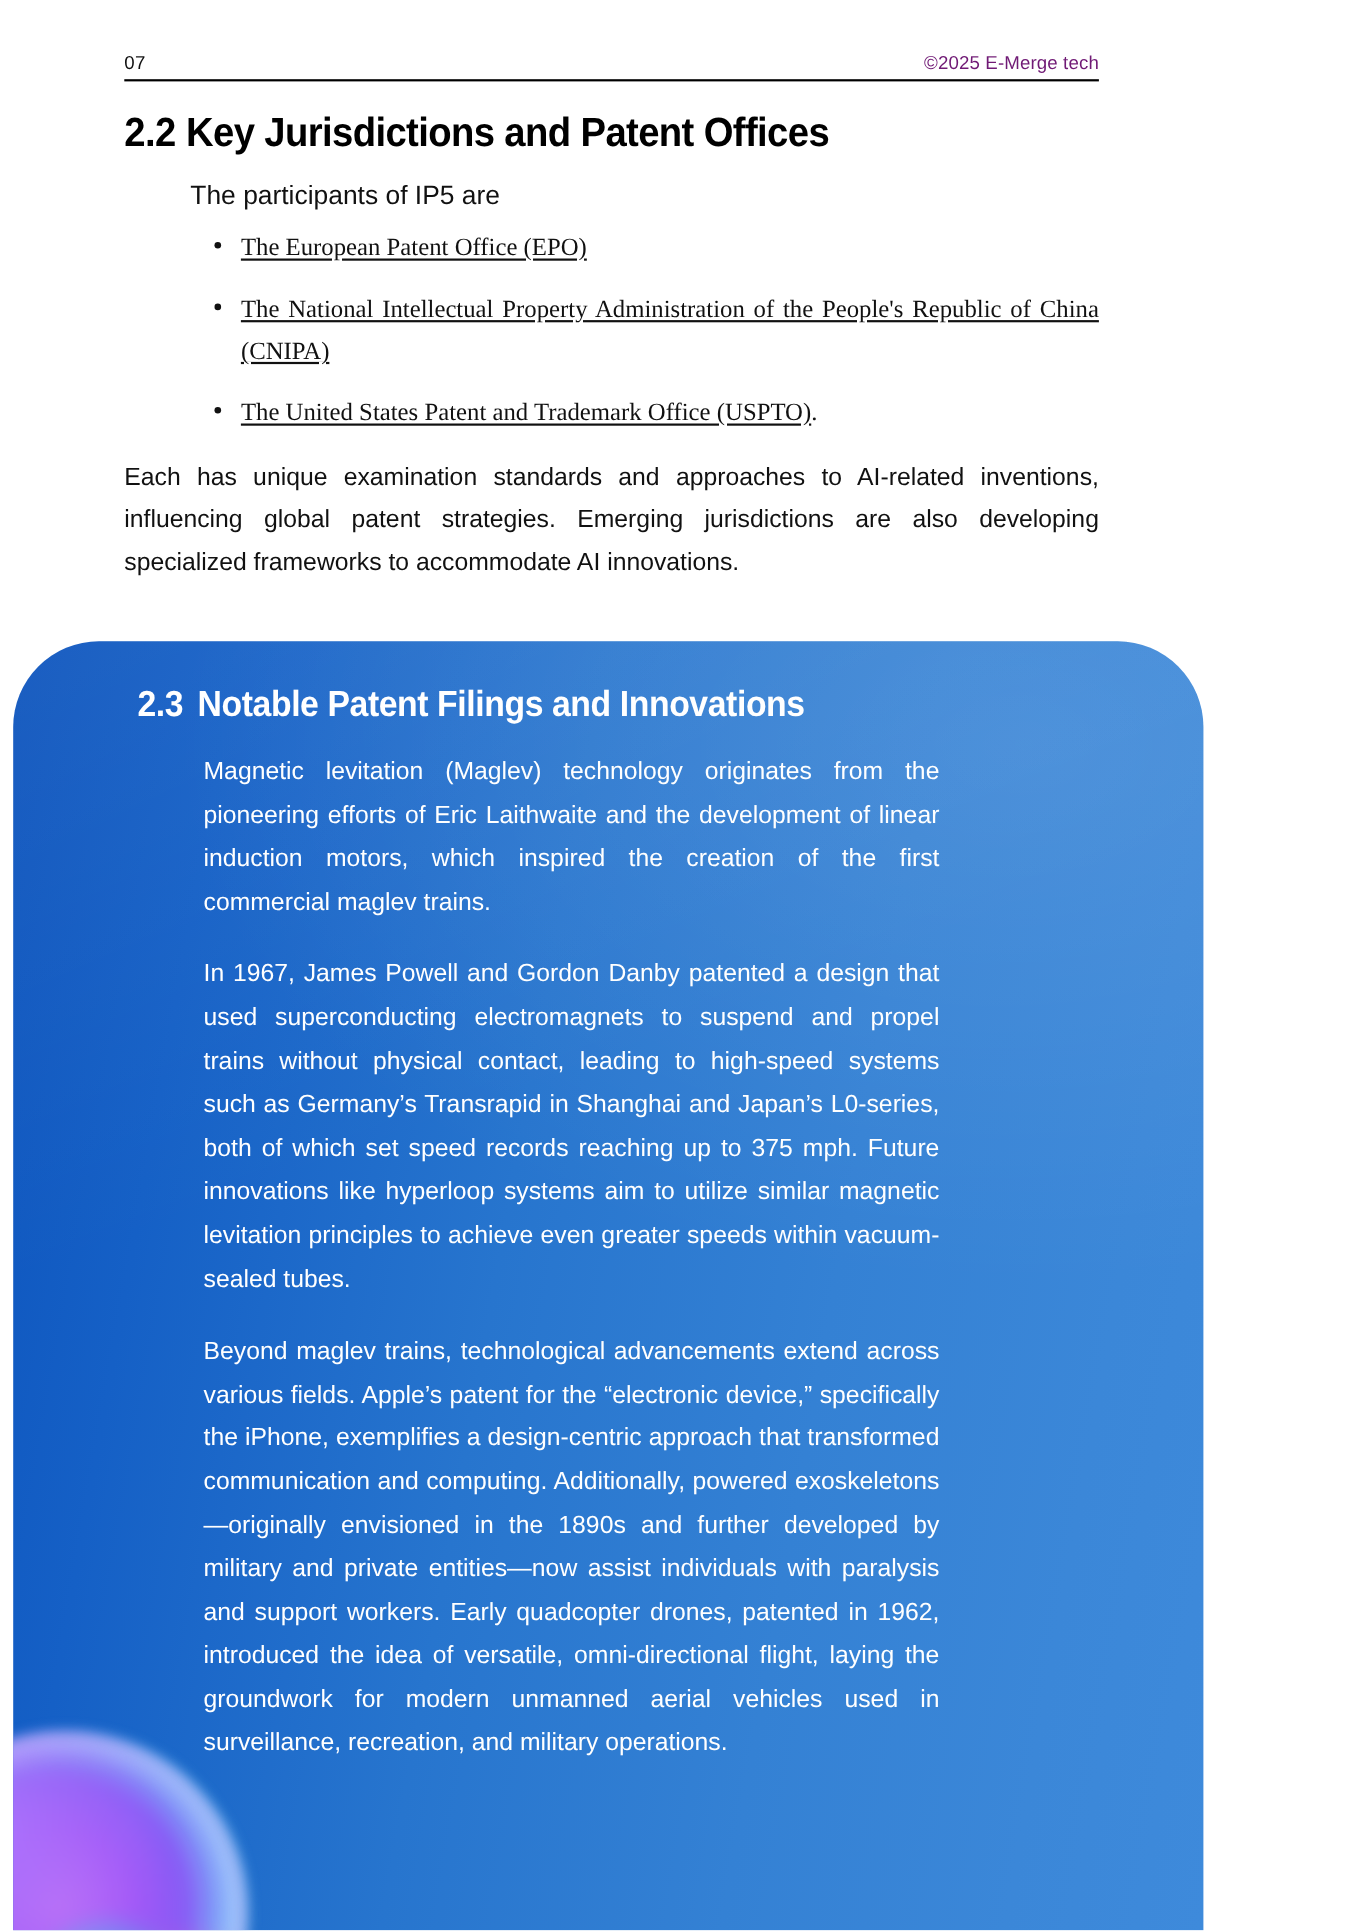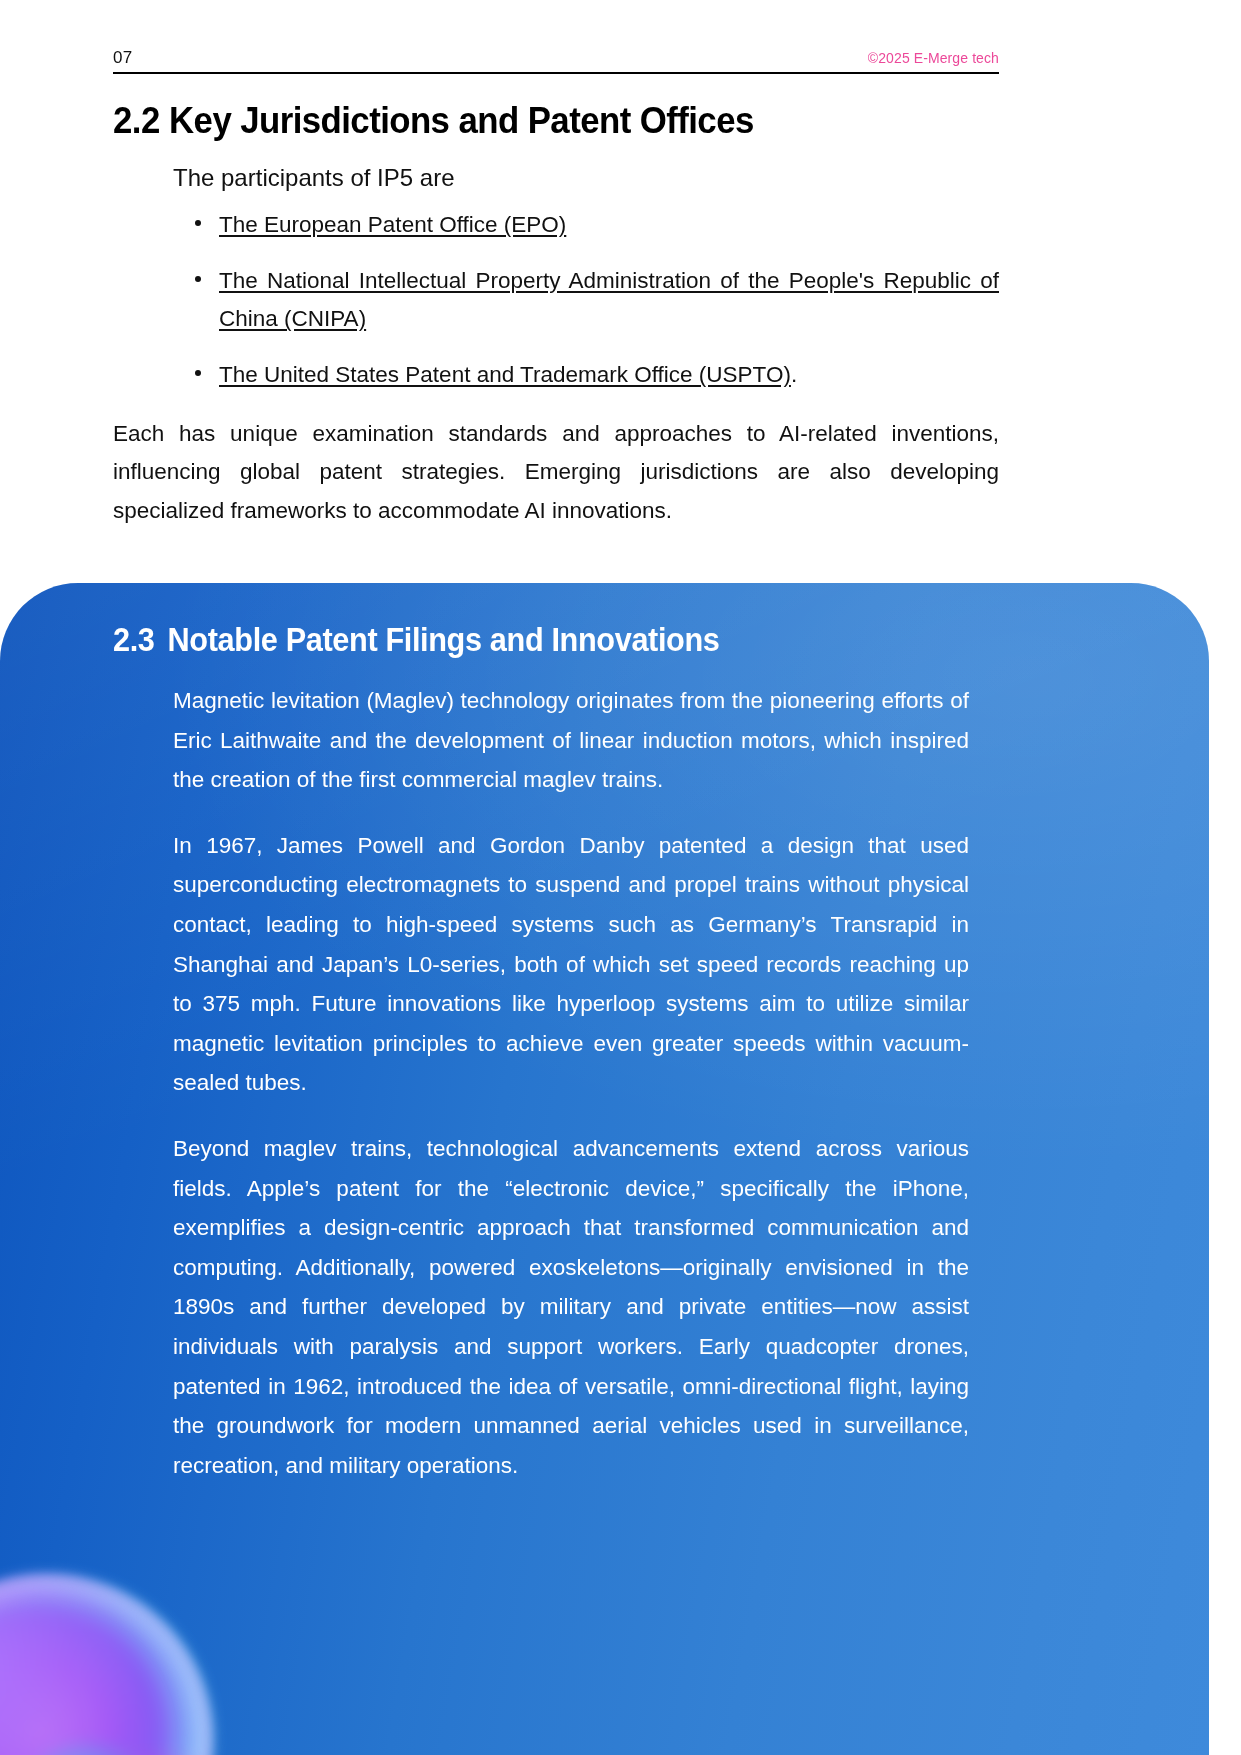--- a/index.html
+++ b/index.html
@@ -32,22 +32,22 @@
     padding-bottom:4px;
     border-bottom:2.5px solid #000000;
   }
   .header-page-number {
     font-size:17px;
     color:#111111;
     letter-spacing:0.2px;
     font-family:"Liberation Sans", sans-serif;
   }
   .header-copyright {
-    font-size:14px;
-    color:#ec4899;
+    font-size:17px;
+    color:#701a75;
     letter-spacing:0.1px;
     font-family:"Liberation Sans", sans-serif;
   }
 
   
   .section-22 {
     position:absolute;
     left:113px;
     top:100px;
     width:886px;
@@ -69,20 +69,21 @@
     margin-left:60px;
     font-size:24px;
     line-height:1.0;
     color:#111111;
     margin-bottom:16px;
   }
 
   .jur-list {
     list-style:none;
     margin-left:60px;
+    font-family:Liberation Serif, serif;
   }
   .jur-item {
     position:relative;
     padding-left:46px;
     margin-bottom:17px;
     font-size:22.5px;
     line-height:1.72;
     color:#111111;
     text-align:justify;
   }
@@ -109,23 +110,23 @@
     font-size:22.5px;
     line-height:1.72;
     color:#111111;
     text-align:justify;
     text-justify:inter-word;
   }
 
   
   .blue-panel {
     position:absolute;
-    left:0;
+    left:12px;
     top:583px;
-    width:1209px;
+    width:1082px;
     height:1172px;
     border-radius:78px 78px 0 0;
     background:
       linear-gradient(100deg,
         #0d54bd 0%,
         #1560c6 16%,
         #2775ce 42%,
         #3481d4 66%,
         #3b87d8 86%,
         #3e8adb 100%);

